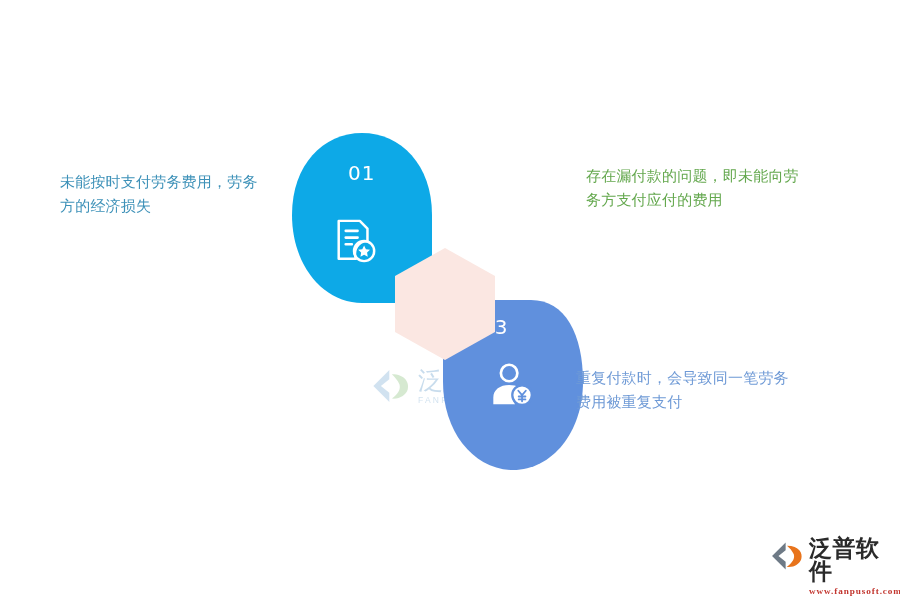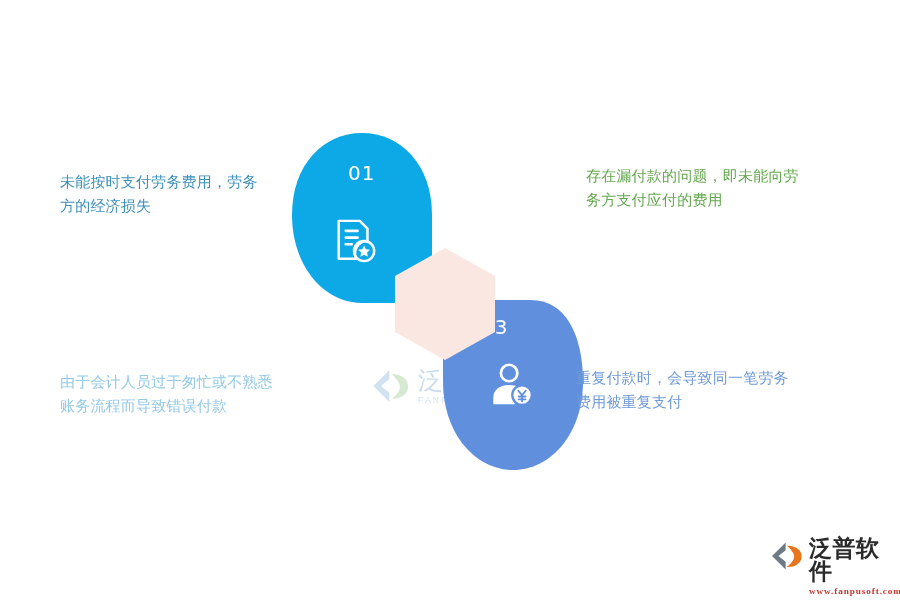--- a/index.html
+++ b/index.html
@@ -210,21 +210,20 @@
   </div>
 
 
   <svg id="center-hex" viewBox="0 0 106 116">
     <path d="M53 2 L103 30 L103 86 L53 114 L3 86 L3 30 Z" fill="#fbe7e2"></path>
   </svg>
 
   <div class="label" id="label-01">未能按时支付劳务费用，劳务方的经济损失</div>
   <div class="label" id="label-03">重复付款时，会导致同一笔劳务费用被重复支付</div>
   <div class="label" id="label-02">存在漏付款的问题，即未能向劳务方支付应付的费用</div>
-  <div class="label" id="label-04">由于会计人员过于匆忙或不熟悉账务流程而导致错误付款</div>
 
   <div id="brand-logo">
     <svg class="brand-mark" viewBox="0 0 100 100">
       <path d="M6 50 L46 10 L46 33 L25 50 L46 67 L46 90 Z" fill="#6e7a86"></path>
       <path d="M50 20 C86 20 97 42 92 59 C87 74 69 85 49 82 C65 71 74 58 70 45 C65 34 57 26 50 20 Z" fill="#e8741c"></path>
     </svg>
     <div class="brand-text">
       <span class="brand-cn">泛普软件</span>
       <span class="brand-en">www.fanpusoft.com</span>
     </div>

